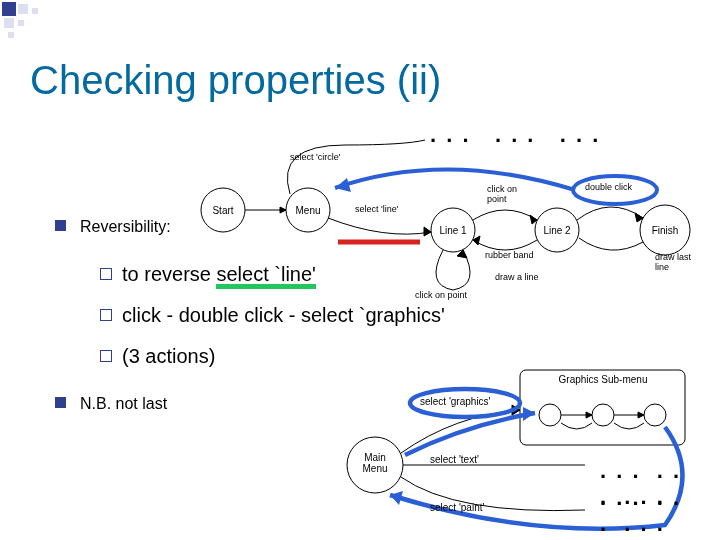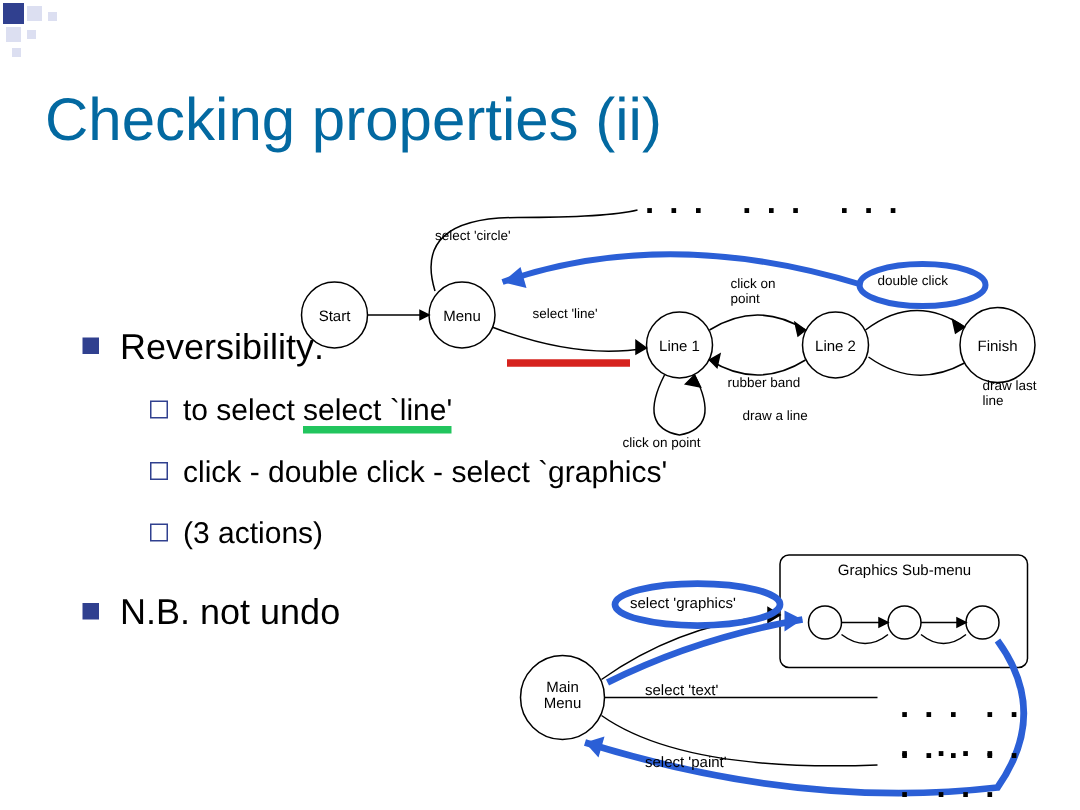--- a/index.html
+++ b/index.html
@@ -25,21 +25,21 @@
   .title {
     position: absolute;
     left: 30px;
     top: 58px;
     font-size: 40px;
     font-weight: 400;
     color: #0369a1;
   }
   .bullet-main {
     position: absolute;
-    font-size: 24px;
+    font-size: 16px;
     color: #000;
   }
   .bullet-main .sq-bullet {
     display: inline-block;
     width: 11px;
     height: 11px;
     background: #30408f;
     margin-right: 14px;
     vertical-align: middle;
     position: relative;
@@ -113,33 +113,33 @@
   <span>. . .</span>&nbsp;&nbsp;
   <span>. . .</span>&nbsp;&nbsp;
   <span>. . .</span>
 </div>
 
 <div class="bullet-main" style="left:55px; top:218px;">
   <span class="sq-bullet"></span><span>Reversibility:</span>
 </div>
 
 <div class="sub-bullet" style="left:100px; top:263px;">
-  <span class="open-sq"></span><span>to select </span><span class="underline-red">select `line'</span>
+  <span class="open-sq"></span><span>to reverse </span><span class="underline-red">select `line'</span>
 </div>
 
 <div class="sub-bullet" style="left:100px; top:304px;">
   <span class="open-sq"></span><span>click - double click - select `graphics'</span>
 </div>
 
 <div class="sub-bullet" style="left:100px; top:345px;">
   <span class="open-sq"></span><span>(3 actions)</span>
 </div>
 
 <div class="bullet-main" style="left:55px; top:395px;">
-  <span class="sq-bullet"></span><span>N.B. not undo</span>
+  <span class="sq-bullet"></span><span>N.B. not last</span>
 </div>
 
 <svg class="diagram-top" viewBox="0 0 520 170">
 
   <g stroke="#000" fill="#fff" stroke-width="1">
     <circle cx="28" cy="80" r="22"></circle>
     <circle cx="113" cy="80" r="22"></circle>
     <circle cx="258" cy="100" r="22"></circle>
     <circle cx="362" cy="100" r="22"></circle>
     <circle cx="470" cy="100" r="20"></circle>

